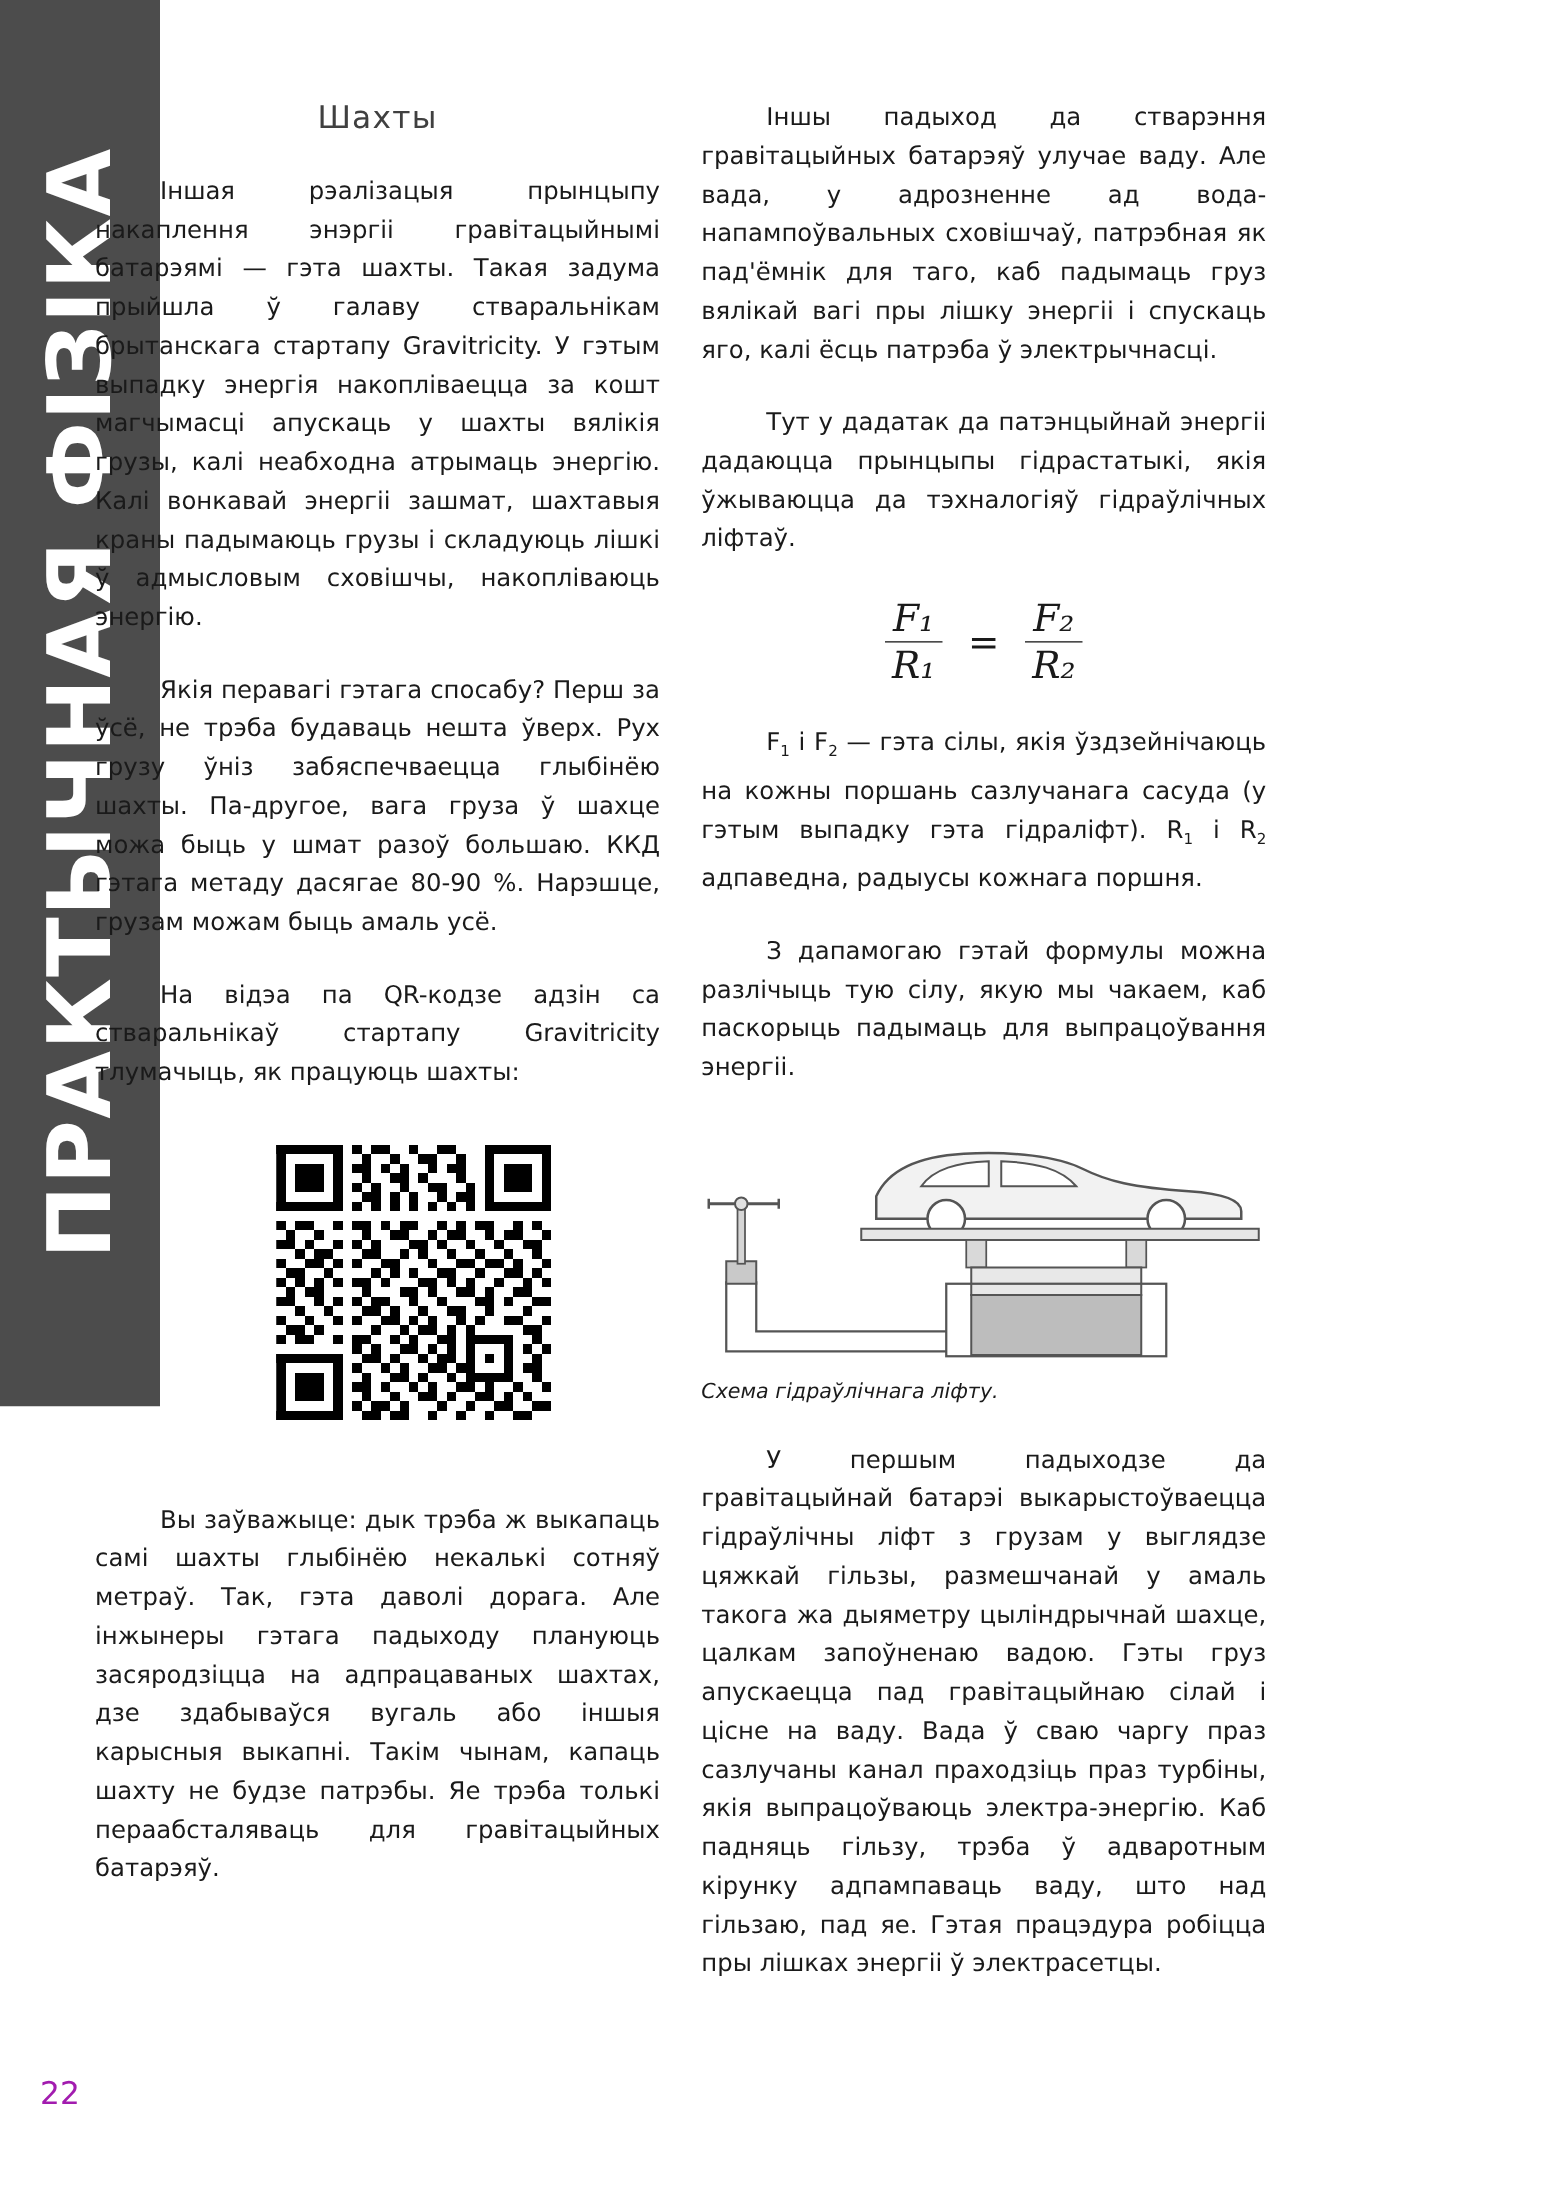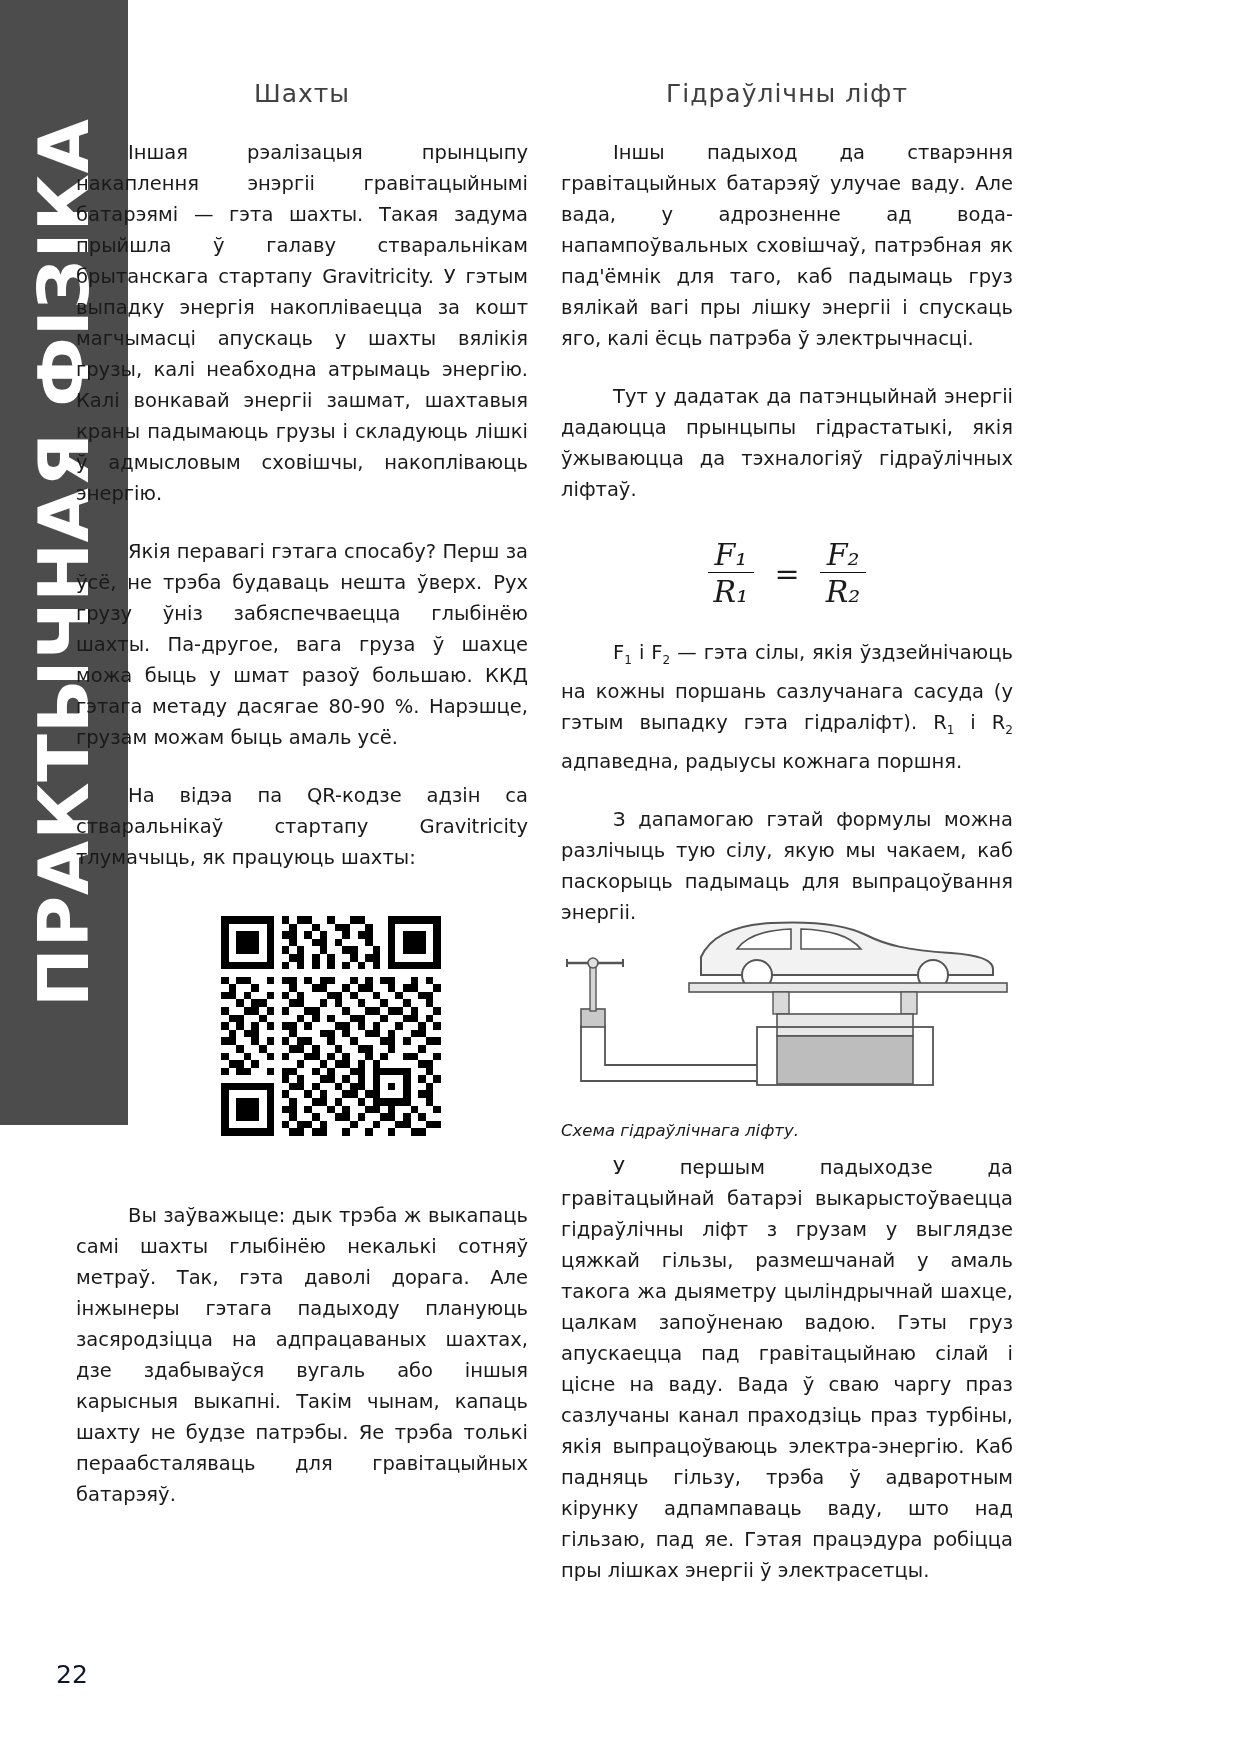--- a/index.html
+++ b/index.html
@@ -74,27 +74,27 @@
   
   .qr-wrap{position:absolute;left:221px;top:916px;width:220px;height:220px;}
   .qr{image-rendering:pixelated;display:block;}
 
   
   .figure{position:absolute;left:561px;top:905px;width:452px;}
   .fig-caption{
     font-size:16.5px;
     font-style:italic;
     color:#1a1a1a;
-    margin-top:22px;
+    margin-top:4px;
     text-indent:0;
   }
   
   .page-num{
-    position:absolute;left:56px;top:1660px;
-    font-size:25px;color:#0f172a;
+    position:absolute;left:32px;top:1660px;
+    font-size:25px;color:#a21caf;
   }
 </style>
 </head>
 <body>
 
 <div class="side-tab">
   <div class="side-tab-text">ПРАКТЫЧНАЯ ФІЗІКА</div>
 </div>
 
 <div class="col col-left">
@@ -365,21 +365,20 @@
         <rect x="25" y="28" width="2" height="1"></rect>
     </g>
   </svg>
 </div>
 
 <div class="col col-left-lower">
   <p>Вы заўважыце: дык трэба ж выкапаць самі шахты глыбінёю некалькі сотняў метраў. Так, гэта даволі дорага. Але інжынеры гэтага падыходу плануюць засяродзіцца на адпрацаваных шахтах, дзе здабываўся вугаль або іншыя карысныя выкапні. Такім чынам, капаць шахту не будзе патрэбы. Яе трэба толькі пераабсталяваць для гравітацыйных батарэяў.</p>
 </div>
 
 <div class="col col-right">
-  <h2 class="sec-title">Гідраўлічны ліфт</h2>
   <p>Іншы падыход да стварэння гравітацыйных батарэяў улучае ваду. Але вада, у адрозненне ад вода-напампоўвальных сховішчаў, патрэбная як пад'ёмнік для таго, каб падымаць груз вялікай вагі пры лішку энергіі і спускаць яго, калі ёсць патрэба ў электрычнасці.</p>
   <p>Тут у дадатак да патэнцыйнай энергіі дадаюцца прынцыпы гідрастатыкі, якія ўжываюцца да тэхналогіяў гідраўлічных ліфтаў.</p>
 
   <div class="formula">
     <span class="frac">
       <span class="num">F₁</span>
       <span class="den">R₁</span>
     </span>
     <span class="eq">=</span>
     <span class="frac">

